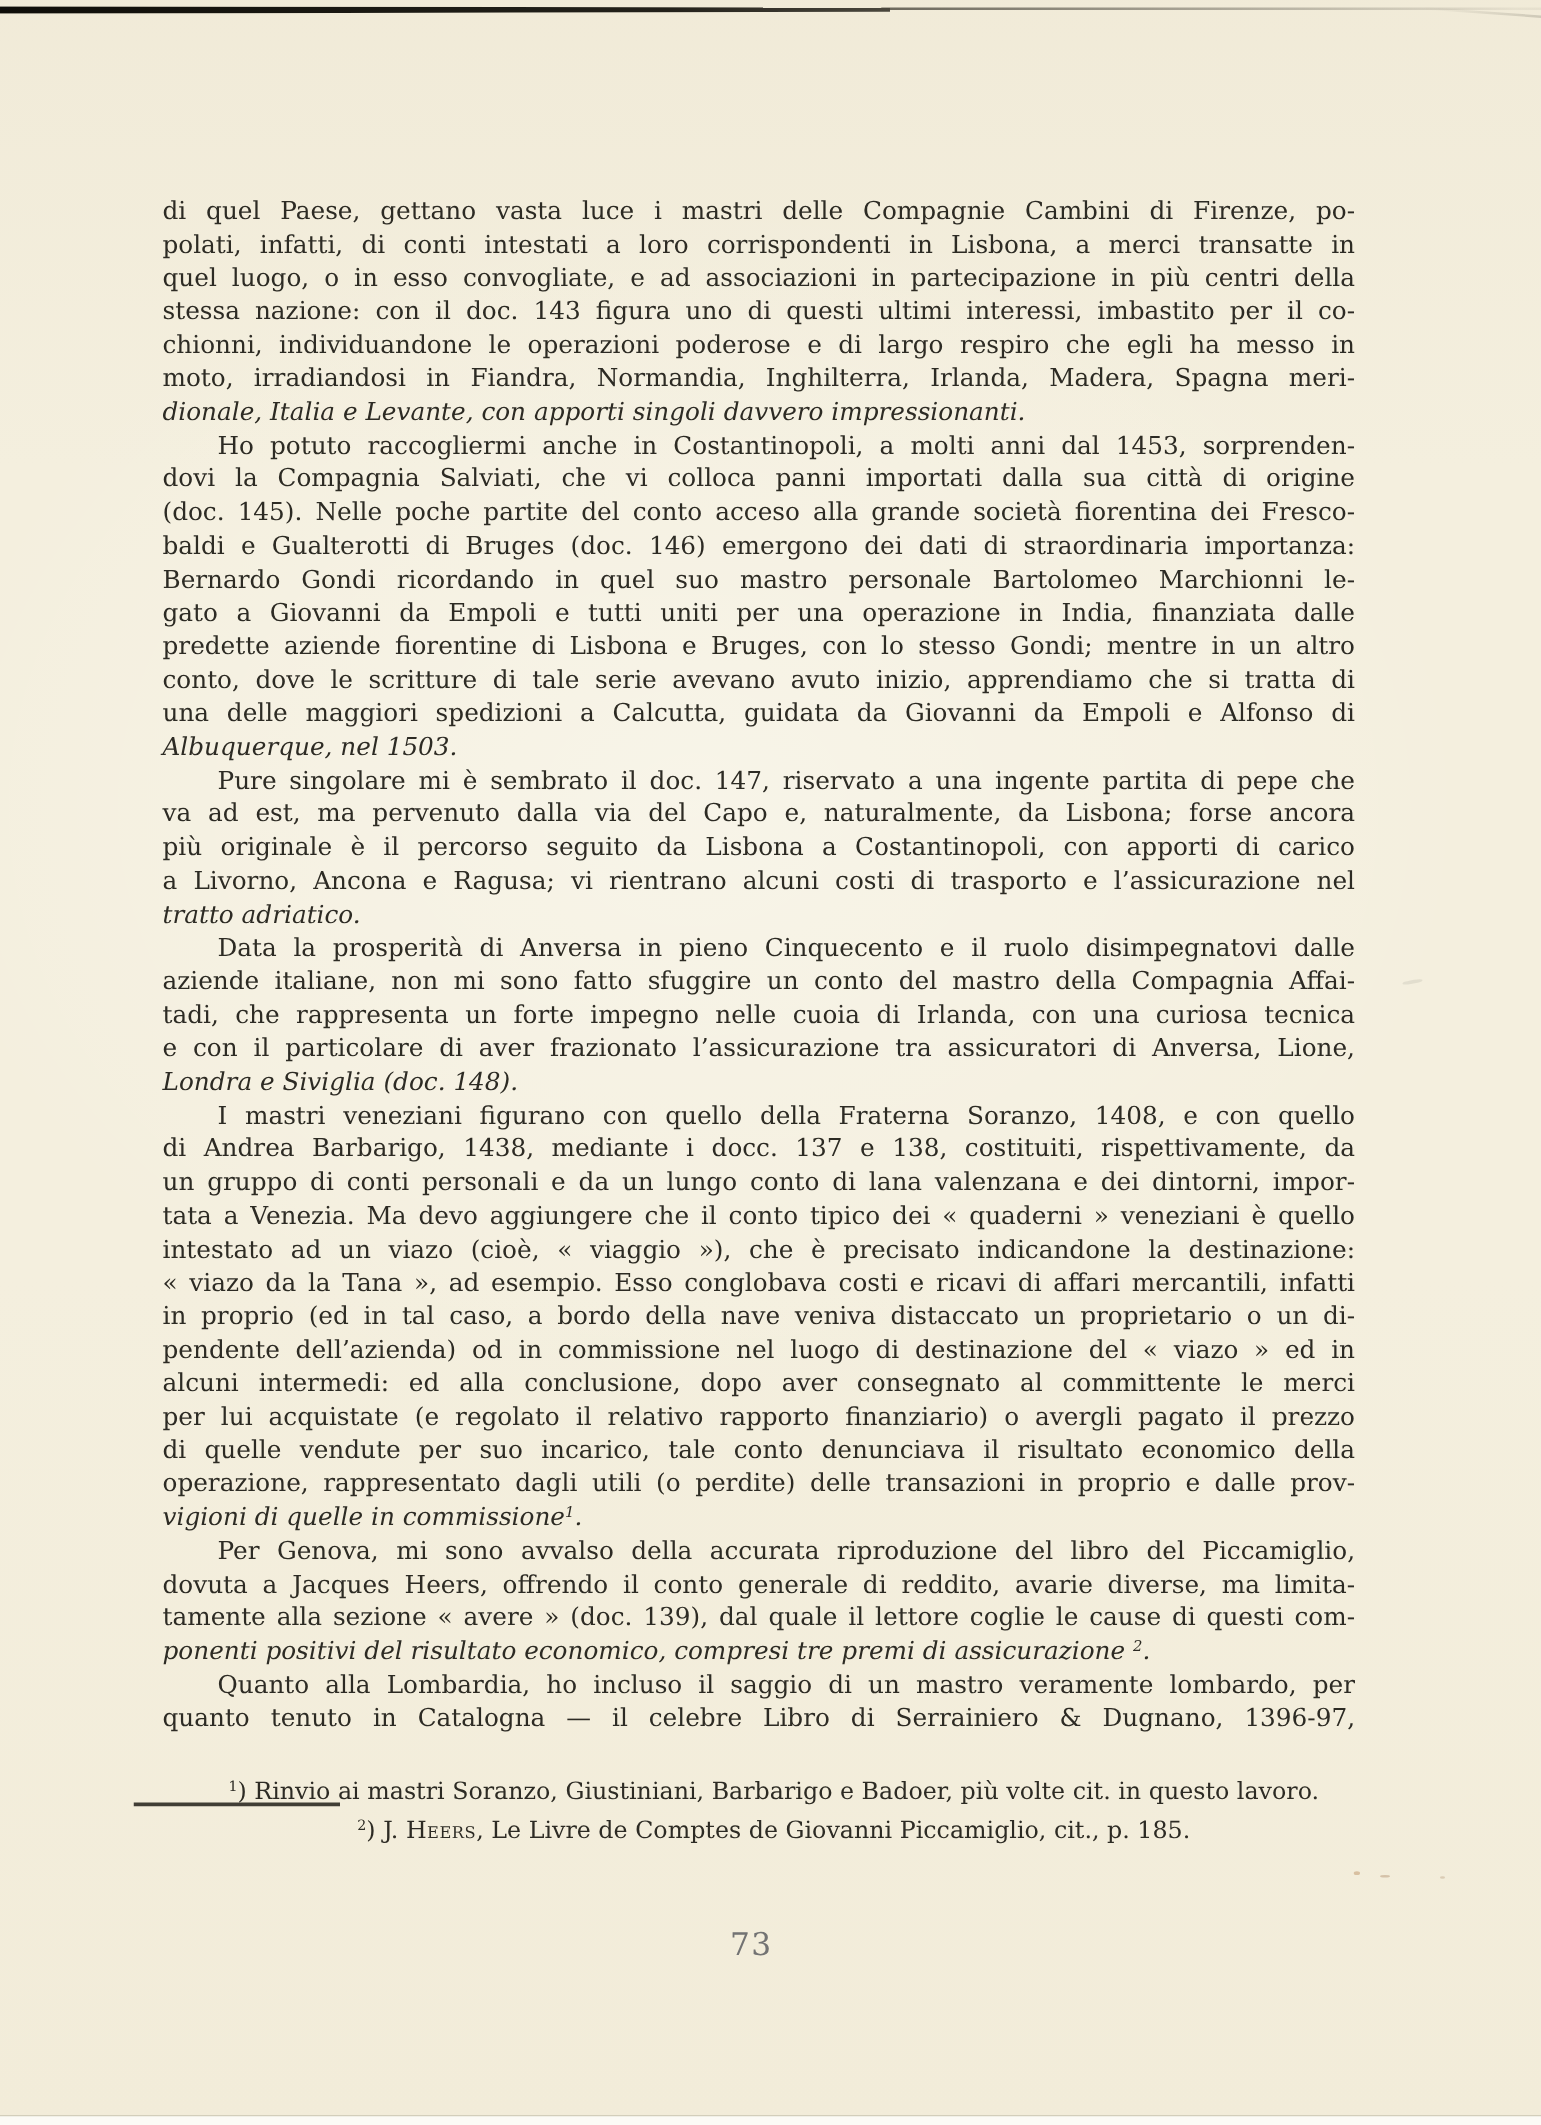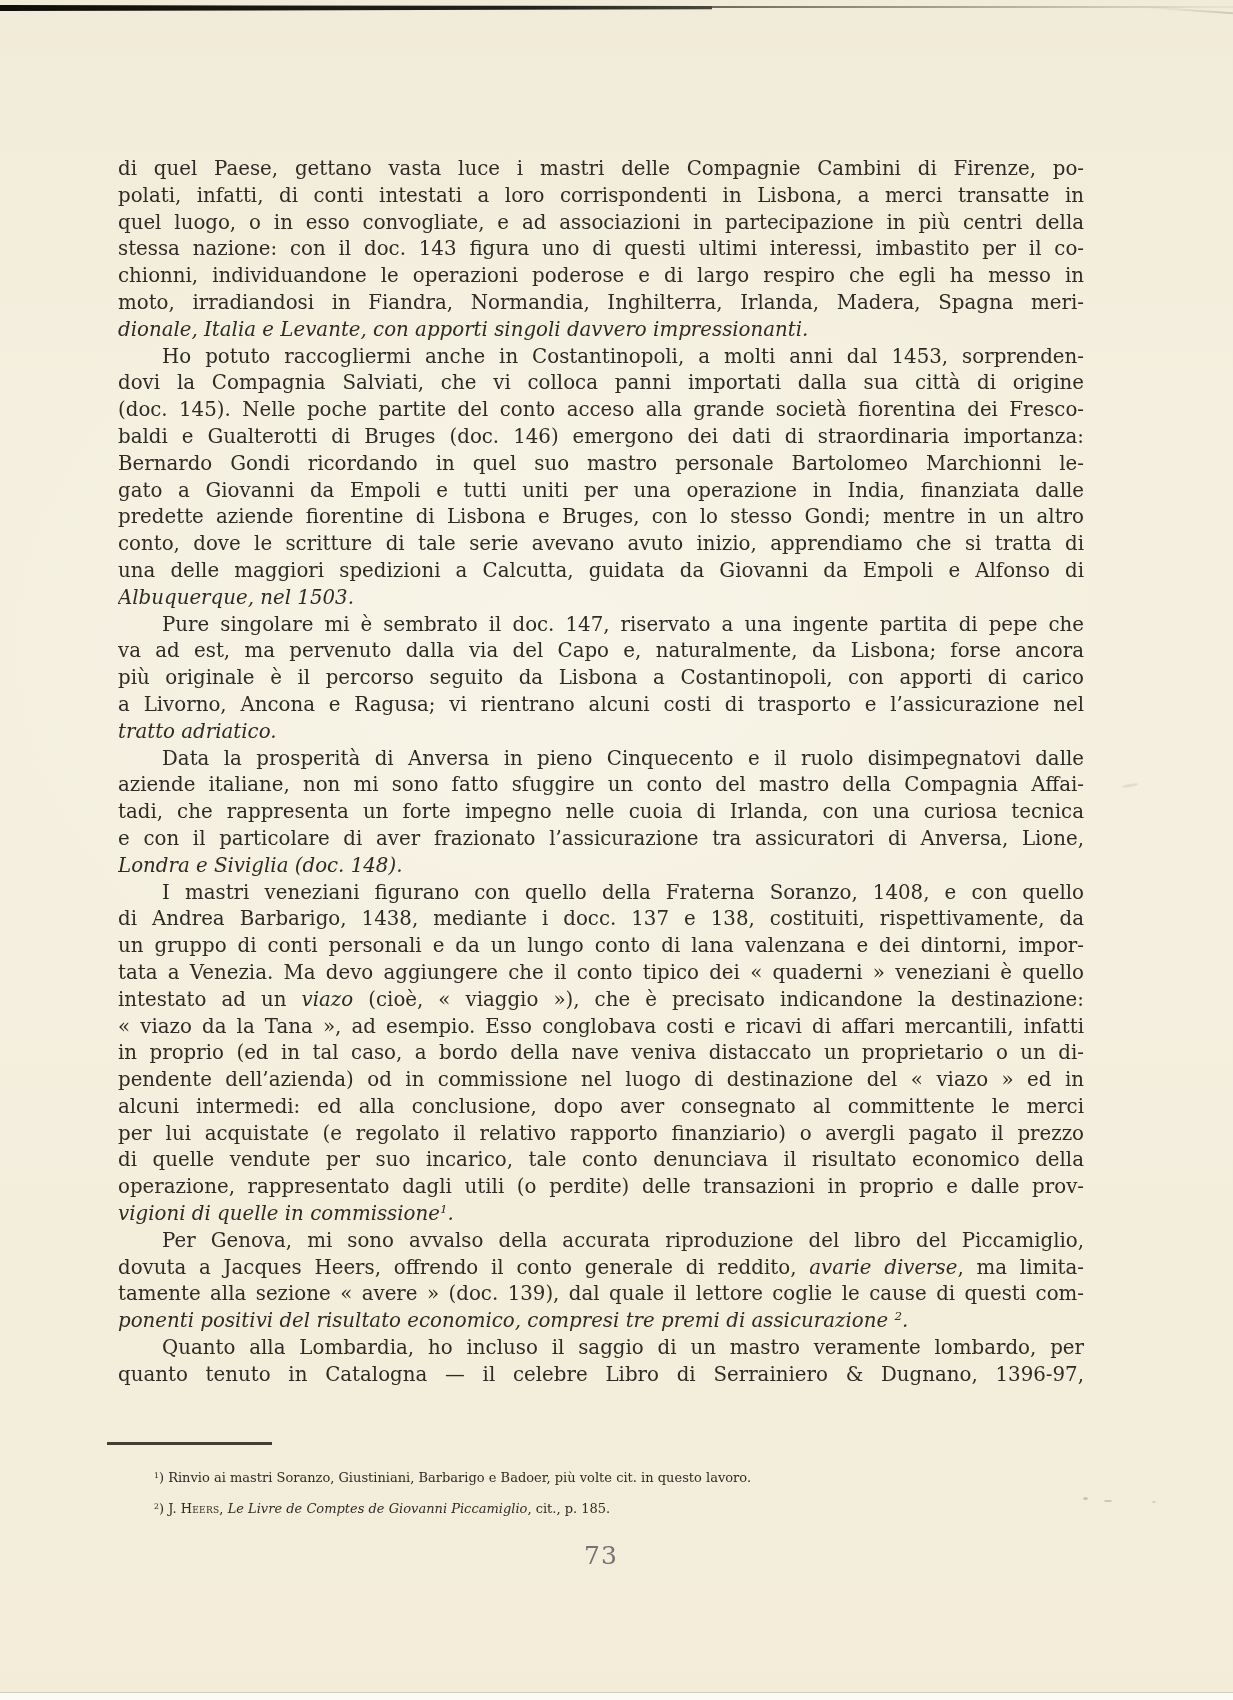--- a/index.html
+++ b/index.html
@@ -44,35 +44,36 @@
   
   .text-block {
     position: absolute; left: 118px; top: 156px; width: 966px;
     color: var(--ink, #2d2b24);
     font-size: 19.8px; line-height: 26.8px;
     overflow: hidden;
   }
   .text-line {
     text-align: justify; text-align-last: justify; text-justify: inter-word;
     white-space: nowrap;
+    margin-left: 12px;
   }
   .text-line.last { text-align-last: left; font-style: italic; }
   .text-line.indent { padding-left: 44px; }
-  .seg-i { font-style: italic; }
+  .seg-i { }
   .seg-sup { font-size: .6em; vertical-align: .55em; line-height: 0; }
   .seg-sc { font-variant: small-caps; letter-spacing: .02em; }
 
   .fn-rule {
     position: absolute; left: 107px; top: 1442px; width: 165px; height: 3px;
     background: var(--rule, #413e35);
   }
   .footnotes {
-    position: absolute; left: 118px; top: 1462px; width: 966px;
+    position: absolute; left: 118px; top: 1418px; width: 966px;
     color: var(--ink, #2d2b24);
-    font-size: 13px; line-height: 31px;
+    font-size: 19px; line-height: 31px; text-align: center;
   }
   .footnote { padding-left: 36px; white-space: nowrap; }
 
   .page-number {
     position: absolute; left: 118px; top: 1541px; width: 966px;
     text-align: center; font-size: 25px; letter-spacing: 1px;
     color: #737373;
   }
 </style>
 </head>

